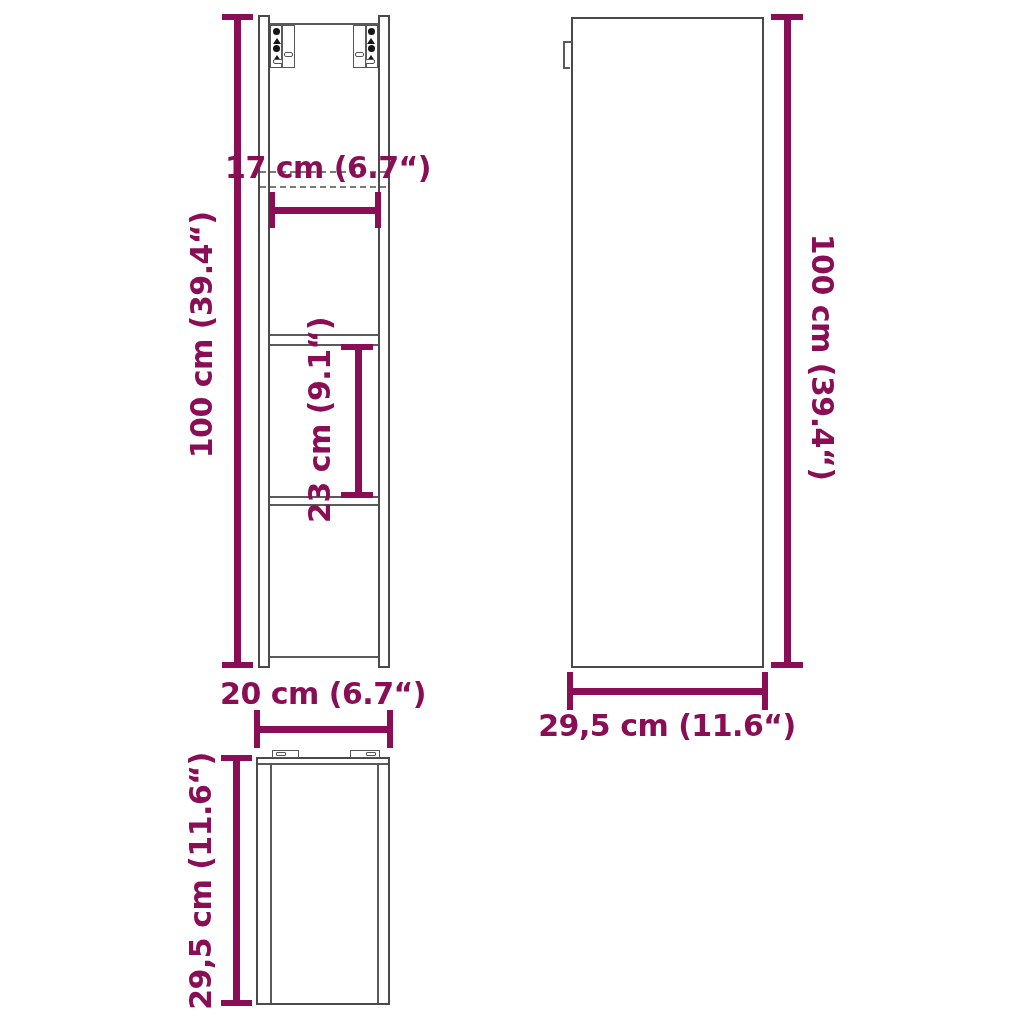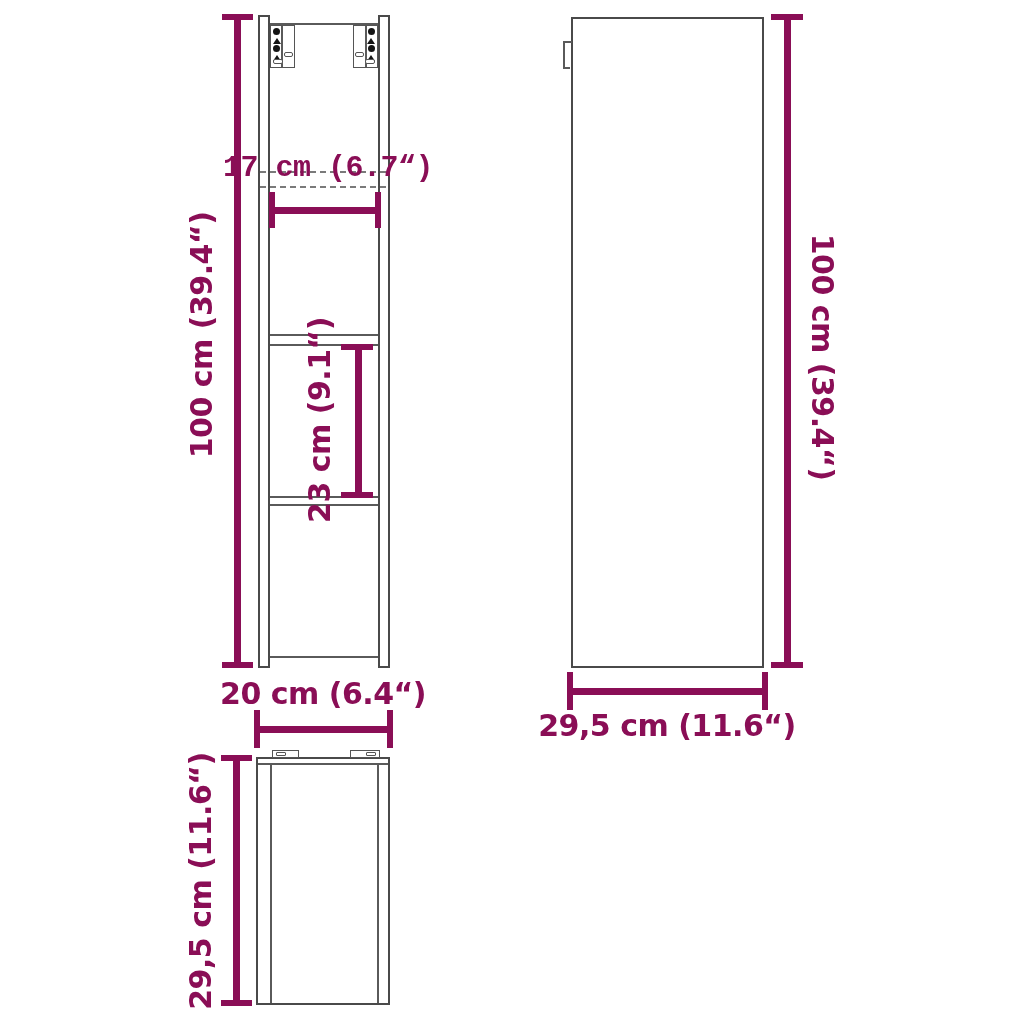--- a/index.html
+++ b/index.html
@@ -69,35 +69,35 @@
   </div>
 
   <div>
     <div class="dim" style="left:222px;top:14px;width:31px;height:6px;"></div>
     <div class="dim" style="left:234px;top:18px;width:7px;height:646px;"></div>
     <div class="dim" style="left:222px;top:662px;width:31px;height:6px;"></div>
     <div class="dlabel rot-ccw" style="left:54px;top:315px;width:300px;height:40px;">100 cm (39.4“)</div>
   </div>
 
   <div>
-    <div class="dlabel" style="left:208px;top:150px;width:240px;height:36px;font-family:Liberation Mono, monospace;">17 cm (6.7“)</div>
+    <div class="dlabel" style="left:208px;top:150px;width:240px;height:36px;">17 cm (6.7“)</div>
     <div class="dim" style="left:269px;top:192px;width:6px;height:36px;"></div>
     <div class="dim" style="left:375px;top:192px;width:6px;height:36px;"></div>
     <div class="dim" style="left:272px;top:207px;width:106px;height:7px;"></div>
   </div>
 
   <div>
     <div class="dim" style="left:341px;top:344px;width:32px;height:6px;"></div>
     <div class="dim" style="left:355px;top:347px;width:7px;height:147px;"></div>
     <div class="dim" style="left:341px;top:492px;width:32px;height:6px;"></div>
     <div class="dlabel rot-ccw" style="left:200px;top:402px;width:240px;height:36px;">23 cm (9.1“)</div>
   </div>
 
   <div>
-    <div class="dlabel" style="left:193px;top:676px;width:260px;height:36px;">20 cm (6.4“)</div>
+    <div class="dlabel" style="left:193px;top:676px;width:260px;height:36px;">20 cm (6.7“)</div>
     <div class="dim" style="left:254px;top:710px;width:6px;height:38px;"></div>
     <div class="dim" style="left:387px;top:710px;width:6px;height:38px;"></div>
     <div class="dim" style="left:257px;top:726px;width:133px;height:7px;"></div>
   </div>
 
   <div>
     <div class="box" style="left:571px;top:17px;width:193px;height:651px;"></div>
     <div class="hl" style="left:563px;top:41px;width:9px;height:2px;"></div>
     <div class="vl" style="left:563px;top:41px;width:2px;height:28px;"></div>
     <div class="hl" style="left:563px;top:67px;width:7px;height:2px;"></div>

